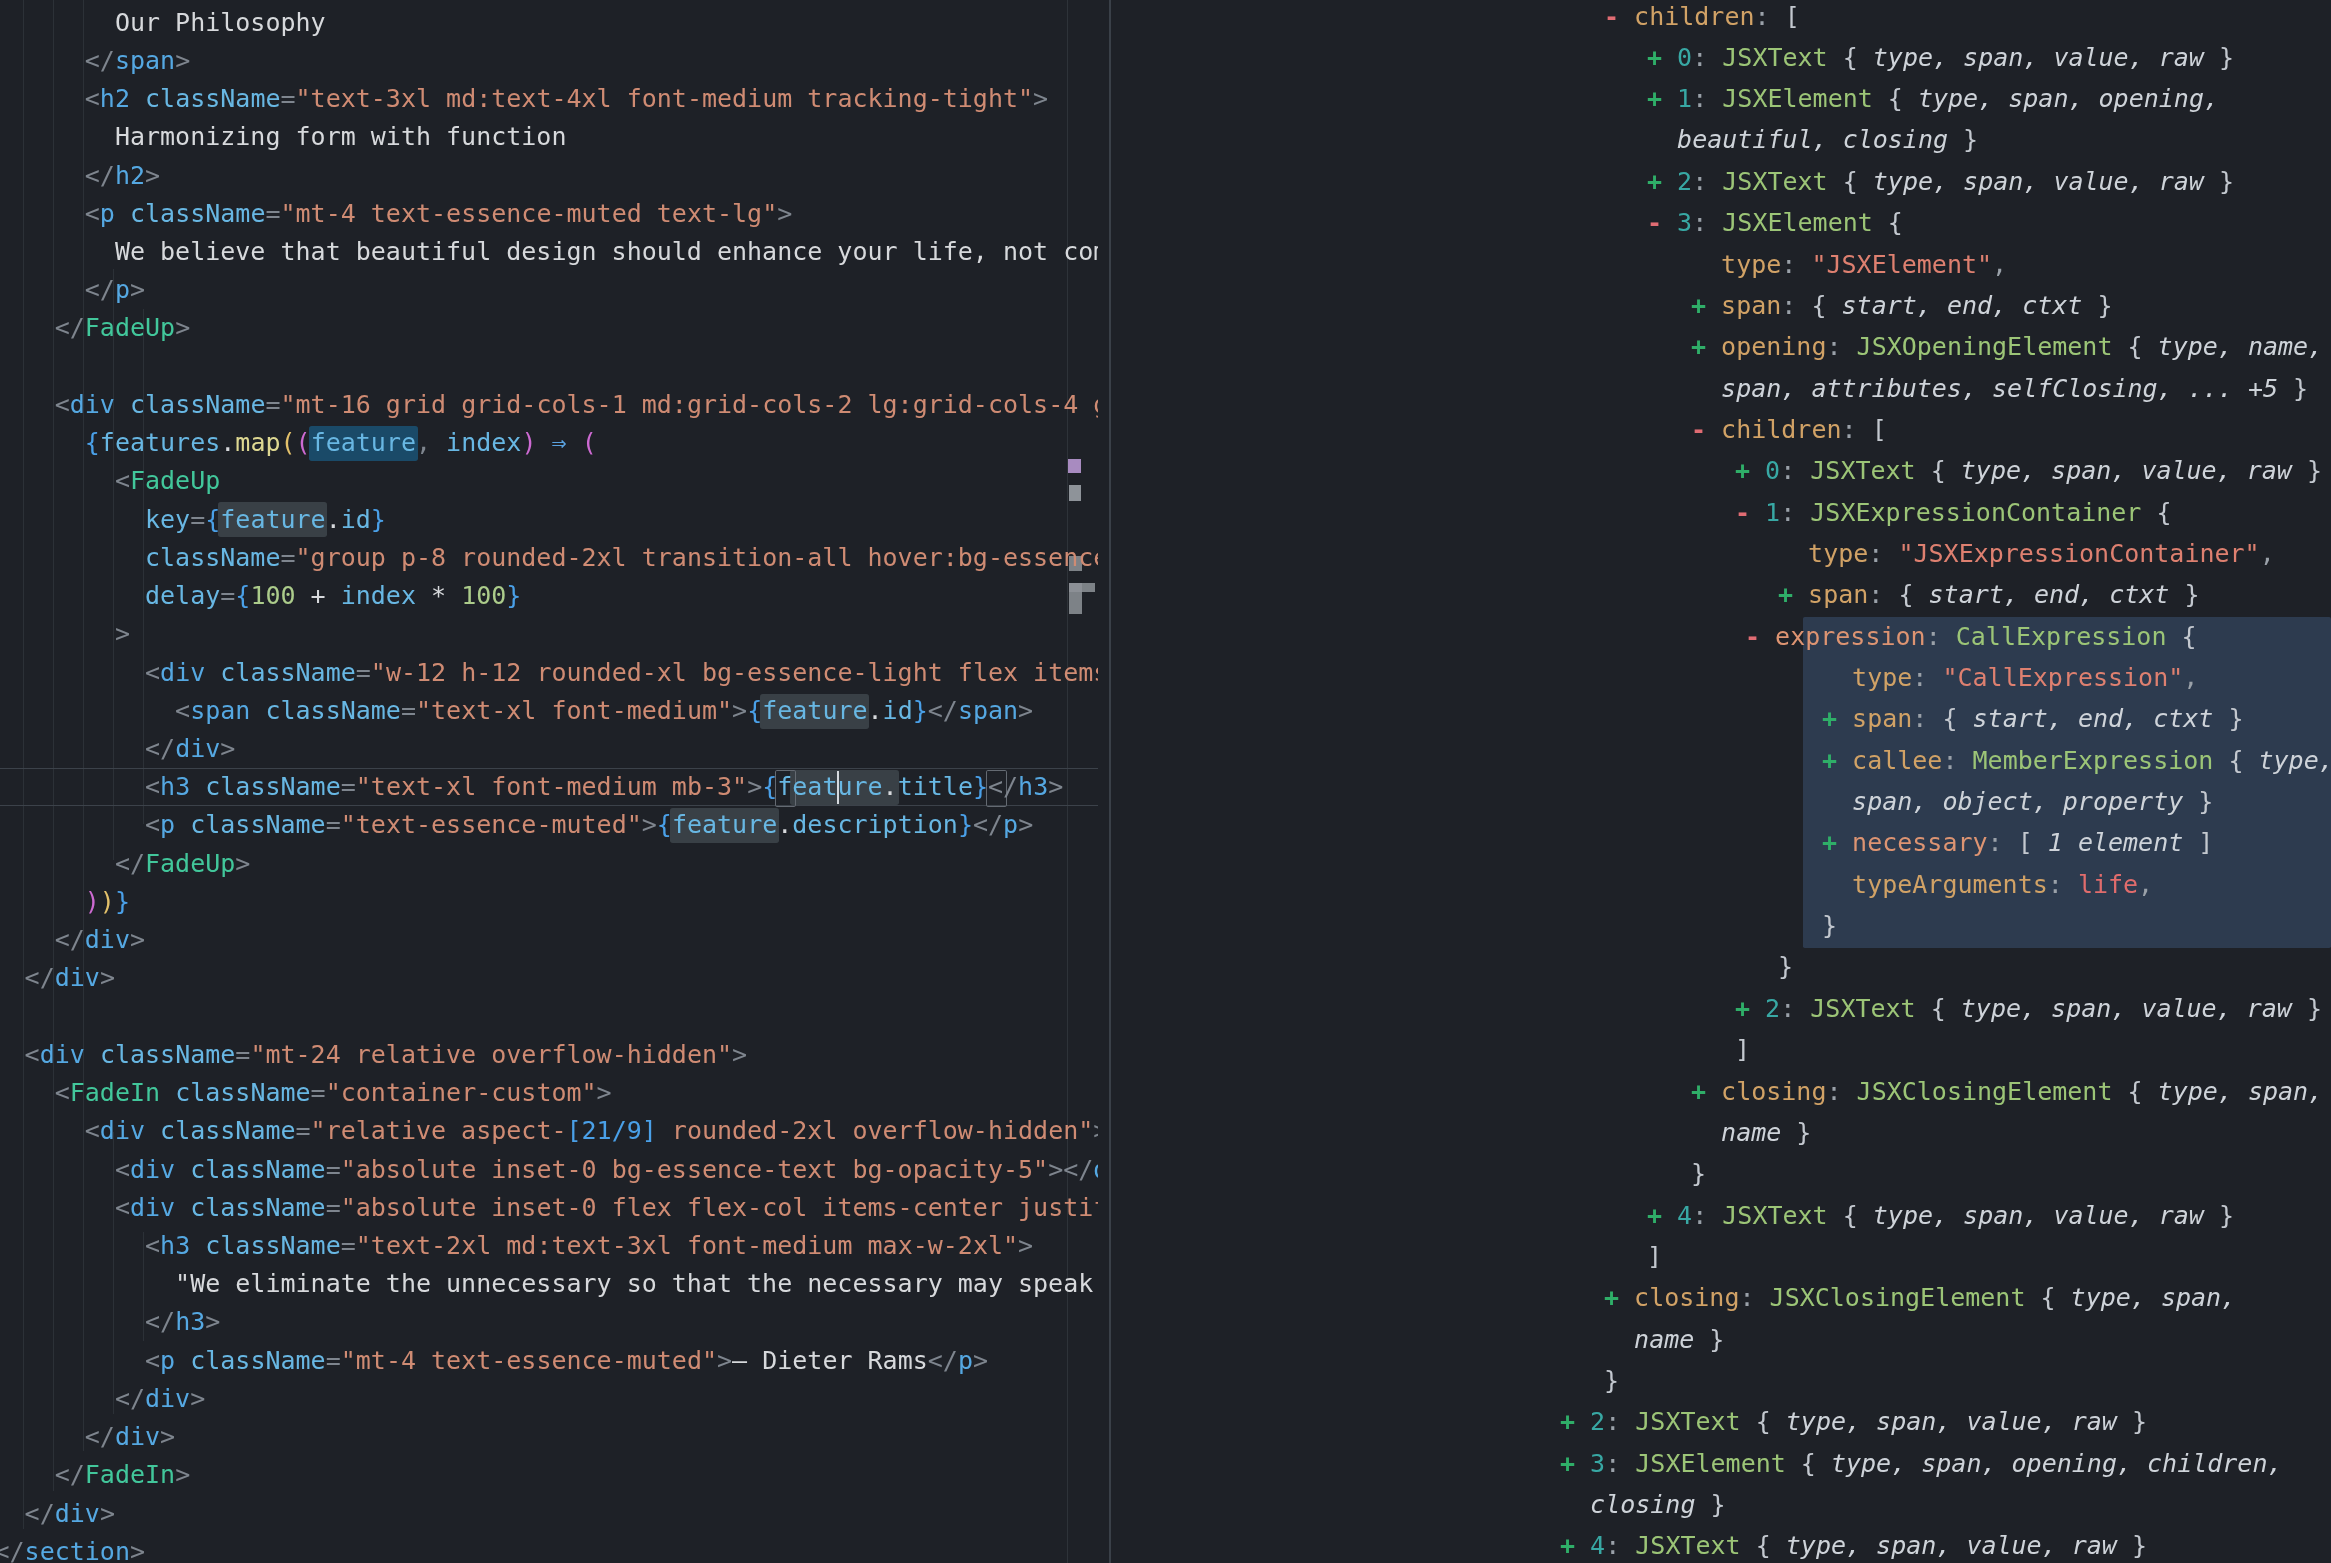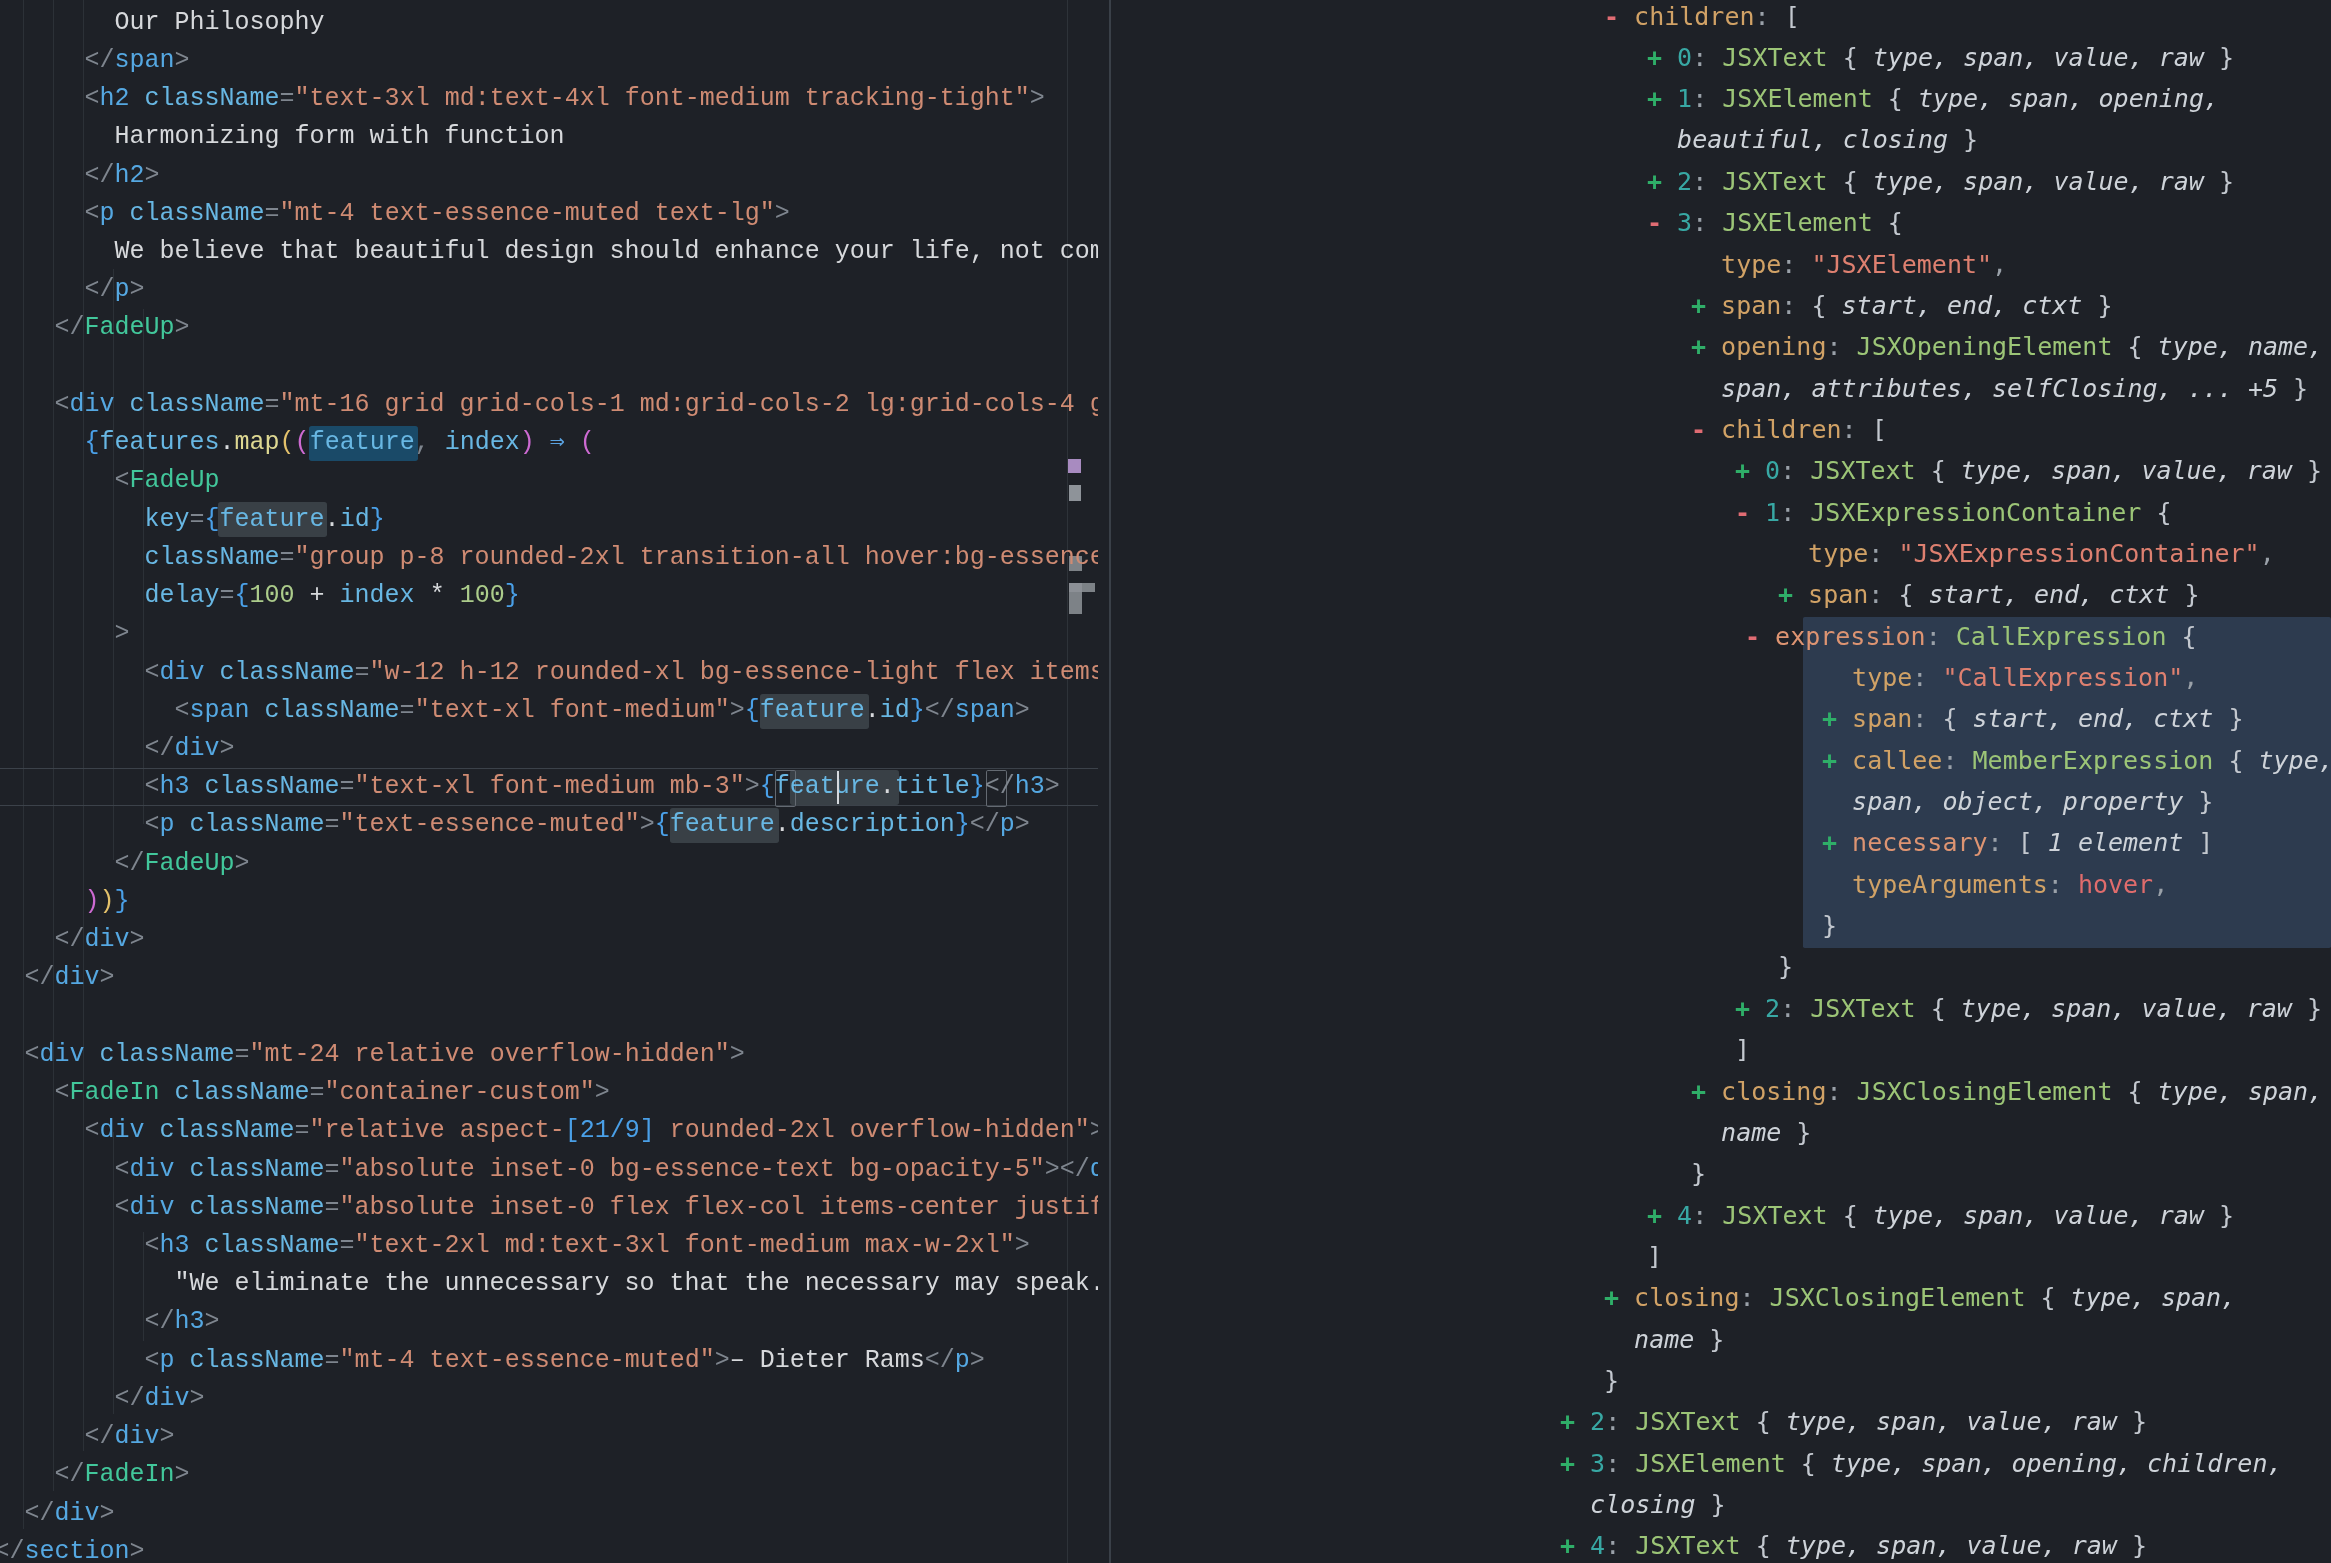--- a/index.html
+++ b/index.html
@@ -1,20 +1,20 @@
 <!DOCTYPE html>
 <html style="--bg: #1e2127; --panel-bg: #1e2127; --divider: #3a4048; --ruler: #2e3339; --guide: #2c3137; --ed-plain: #d7d9dc; --ed-punc: #7e858e; --ed-tag: #55a8e2; --ed-comp: #42c79b; --ed-attr: #68b7e3; --ed-str: #cf8b73; --ed-brace: #4aa0e8; --ed-gold: #e3c16b; --ed-mag: #cd6ad2; --ed-num: #accc8b; --ed-fn: #ded892; --ed-arrow: #5aa2e0; --cursor: #d5d9de; --current-line: #3c424a; --occurrence: #394046; --selection: #1a4a68; --bracket: #646a72; --mark-purple: #a88bc0; --mark-gray: #8e9399; --ast-plus: #2fae68; --ast-minus: #e06c73; --ast-index: #38a8a4; --ast-key: #d1a266; --ast-key-alt: #dd9472; --ast-type: #9cc577; --ast-punc: #c3c8cf; --ast-italic: #ced3d9; --ast-string: #de8070; --ast-null: #e06c6c; --ast-colon: #9aa1a9; --ast-highlight: #2d3b4f;font-size:14.5px"><head>
 <meta charset="utf-8">
 <style>
   html,body{margin:0;padding:0;background:#14161a;}
   #stage{position:relative;width:2331px;height:1564px;overflow:hidden;
          background:var(--bg);font-family:"DejaVu Sans Mono",monospace;}
   .pane{position:absolute;top:0;bottom:0;overflow:hidden;}
   #editor{left:0;width:1109px;background:var(--bg);}
-  #editor-clip{position:absolute;top:0;bottom:0;left:0;width:1098px;overflow:hidden;font-family:Liberation Mono, monospace;}
+  #editor-clip{position:absolute;top:0;bottom:0;left:0;width:1098px;overflow:hidden;}
   #ast{left:1111px;right:0;background:var(--panel-bg);}
   .divider{position:absolute;top:0;bottom:0;left:1109px;width:1.8px;background:var(--divider);z-index:9;}
   .vruler{position:absolute;top:0;bottom:0;left:1067px;width:0.9px;background:var(--ruler);z-index:1;}
   .guide{position:absolute;width:0.9px;background:var(--guide);z-index:0;}
   .eline{position:absolute;left:-5.5px;height:38px;line-height:38px;white-space:pre;
          font-size:25px;z-index:3;}
   .aline{position:absolute;height:41px;line-height:41px;white-space:pre;
          font-size:25px;z-index:3;}
   .mark{position:absolute;z-index:2;border-radius:2.7px;}
   .m-selection{background:var(--selection);}
@@ -138,21 +138,21 @@
         <div class="aline" style="top: 450px; left: 624px;"><span class="c-pl">+ </span><span class="c-ix">0</span><span class="c-co">: </span><span class="c-ty">JSXText</span><span class="c-pu"> { </span><span class="c-it">type, span, value, raw</span><span class="c-pu"> }</span></div>
         <div class="aline" style="top: 492px; left: 624px;"><span class="c-mi">- </span><span class="c-ix">1</span><span class="c-co">: </span><span class="c-ty">JSXExpressionContainer</span><span class="c-pu"> {</span></div>
         <div class="aline" style="top: 533px; left: 667px;"><span class="c-ky">  type</span><span class="c-co">: </span><span class="c-st">"JSXExpressionContainer"</span><span class="c-co">,</span></div>
         <div class="aline" style="top: 574px; left: 667px;"><span class="c-pl">+ </span><span class="c-ky">span</span><span class="c-co">: </span><span class="c-pu">{ </span><span class="c-it">start, end, ctxt</span><span class="c-pu"> }</span></div>
         <div class="aline" style="top: 616px; left: 634px;"><span class="c-mi">- </span><span class="c-ky2">expression</span><span class="c-co">: </span><span class="c-ty">CallExpression</span><span class="c-pu"> {</span></div>
         <div class="aline" style="top: 657px; left: 711px;"><span class="c-ky">  type</span><span class="c-co">: </span><span class="c-st">"CallExpression"</span><span class="c-co">,</span></div>
         <div class="aline" style="top: 698px; left: 711px;"><span class="c-pl">+ </span><span class="c-ky">span</span><span class="c-co">: </span><span class="c-pu">{ </span><span class="c-it">start, end, ctxt</span><span class="c-pu"> }</span></div>
         <div class="aline" style="top: 740px; left: 711px;"><span class="c-pl">+ </span><span class="c-ky">callee</span><span class="c-co">: </span><span class="c-ty">MemberExpression</span><span class="c-pu"> { </span><span class="c-it">type,</span></div>
         <div class="aline" style="top: 781px; left: 711px;"><span class="c-it">  span, object, property</span><span class="c-pu"> }</span></div>
         <div class="aline" style="top: 822px; left: 711px;"><span class="c-pl">+ </span><span class="c-ky2">necessary</span><span class="c-co">: </span><span class="c-pu">[ </span><span class="c-it">1 element</span><span class="c-pu"> ]</span></div>
-        <div class="aline" style="top: 864px; left: 711px;"><span class="c-ky">  typeArguments</span><span class="c-co">: </span><span class="c-nu">hover</span><span class="c-co">,</span></div>
+        <div class="aline" style="top: 864px; left: 711px;"><span class="c-ky">  typeArguments</span><span class="c-co">: </span><span class="c-nu">life</span><span class="c-co">,</span></div>
         <div class="aline" style="top: 905px; left: 711px;"><span class="c-pu">}</span></div>
         <div class="aline" style="top: 946px; left: 667px;"><span class="c-pu">}</span></div>
         <div class="aline" style="top: 988px; left: 624px;"><span class="c-pl">+ </span><span class="c-ix">2</span><span class="c-co">: </span><span class="c-ty">JSXText</span><span class="c-pu"> { </span><span class="c-it">type, span, value, raw</span><span class="c-pu"> }</span></div>
         <div class="aline" style="top: 1029px; left: 624px;"><span class="c-pu">]</span></div>
         <div class="aline" style="top: 1071px; left: 580px;"><span class="c-pl">+ </span><span class="c-ky">closing</span><span class="c-co">: </span><span class="c-ty">JSXClosingElement</span><span class="c-pu"> { </span><span class="c-it">type, span,</span></div>
         <div class="aline" style="top: 1112px; left: 580px;"><span class="c-it">  name</span><span class="c-pu"> }</span></div>
         <div class="aline" style="top: 1153px; left: 580px;"><span class="c-pu">}</span></div>
         <div class="aline" style="top: 1195px; left: 536px;"><span class="c-pl">+ </span><span class="c-ix">4</span><span class="c-co">: </span><span class="c-ty">JSXText</span><span class="c-pu"> { </span><span class="c-it">type, span, value, raw</span><span class="c-pu"> }</span></div>
         <div class="aline" style="top: 1236px; left: 536px;"><span class="c-pu">]</span></div>
         <div class="aline" style="top: 1277px; left: 493px;"><span class="c-pl">+ </span><span class="c-ky">closing</span><span class="c-co">: </span><span class="c-ty">JSXClosingElement</span><span class="c-pu"> { </span><span class="c-it">type, span,</span></div>

